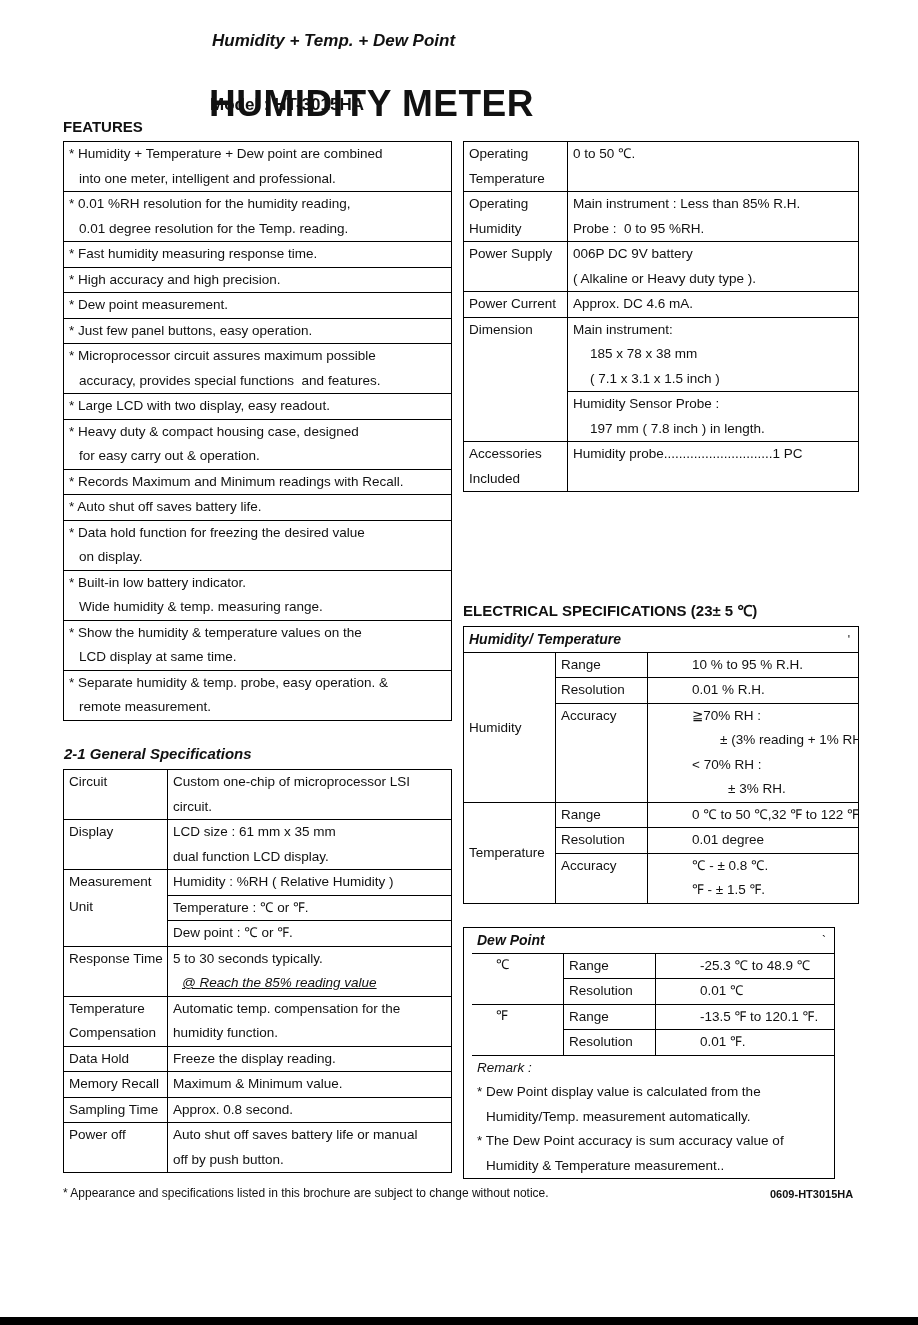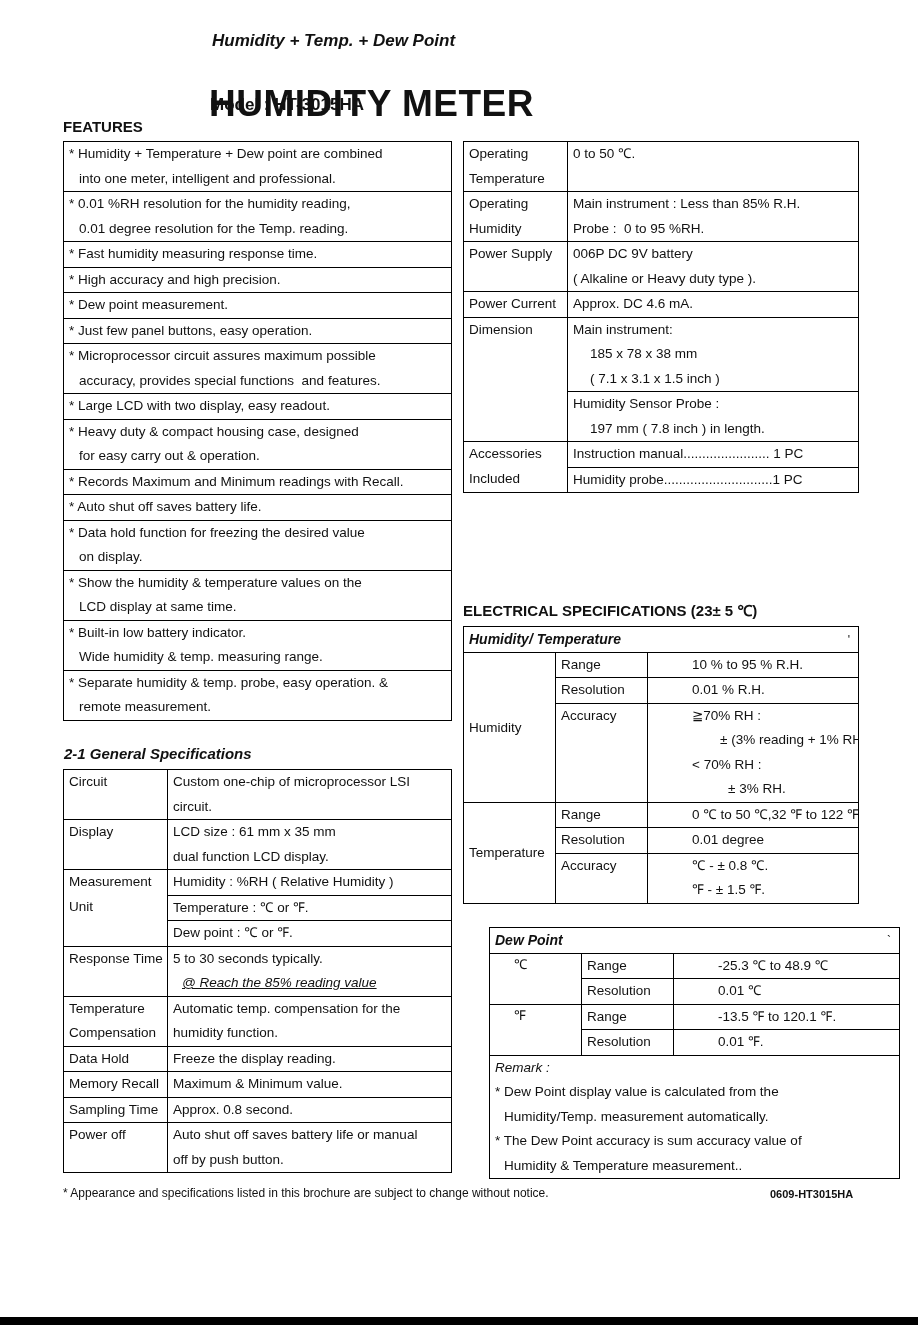--- a/index.html
+++ b/index.html
@@ -105,26 +105,26 @@
       <div class="line">* Records Maximum and Minimum readings with Recall.</div>
     </div>
     <div class="frow">
       <div class="line">* Auto shut off saves battery life.</div>
     </div>
     <div class="frow">
       <div class="line">* Data hold function for freezing the desired value</div>
       <div class="line cont">on display.</div>
     </div>
     <div class="frow">
+      <div class="line">* Built-in low battery indicator.</div>
+      <div class="line cont">Wide humidity &amp; temp. measuring range.</div>
+    </div>
+    <div class="frow">
       <div class="line">* Show the humidity &amp; temperature values on the</div>
       <div class="line cont">LCD display at same time.</div>
-    </div>
-    <div class="frow">
-      <div class="line">* Built-in low battery indicator.</div>
-      <div class="line cont">Wide humidity &amp; temp. measuring range.</div>
     </div>
     <div class="frow">
       <div class="line">* Separate humidity &amp; temp. probe, easy operation. &amp;</div>
       <div class="line cont">remote measurement.</div>
     </div>
   </div>
 
   <div class="abs sec-heading-it" style="left:64px; top:745px;">2-1 General Specifications</div>
 
   <div class="abs tbl" style="left:63px; top:769px; width:389px;">
@@ -269,23 +269,20 @@
           <div class="line ind1">197 mm ( 7.8 inch ) in length.</div>
         </div>
       </div>
     </div>
     <div class="row">
       <div class="lcell">
         <div class="line">Accessories</div>
         <div class="line">Included</div>
       </div>
       <div class="vcell">
-        <div class="sub">
-            <div class="line">Instruction manual....................... 1 PC</div>
-          </div>
         <div class="sub">
             <div class="line">Humidity probe.............................1 PC</div>
           </div>
       </div>
     </div>
   </div>
 
   <div class="abs sec-heading" style="left:463px; top:600px;">ELECTRICAL SPECIFICATIONS  (23± 5 ℃)</div>
 
   <div class="abs tbl" style="left:463px; top:626px; width:396px;">
@@ -350,21 +347,21 @@
             </div>
           <div class="c3">
             <div class="line">℃ - ± 0.8 ℃.</div>
             <div class="line">℉ - ± 1.5 ℉.</div>
           </div>
         </div>
       </div>
     </div>
   </div>
 
-  <div class="abs tbl" style="left:489px; top:927px; width:411px;">
+  <div class="abs tbl" style="left:463px; top:927px; width:372px;padding-left:8px;">
     <div class="hdr-row">
       <span>Dew Point</span>
       <span class="tick">`</span>
     </div>
     <div class="sect">
       <div class="c1 top">℃</div>
       <div class="srows">
         <div class="srow">
           <div class="c2">
               <div class="line">Range</div>

